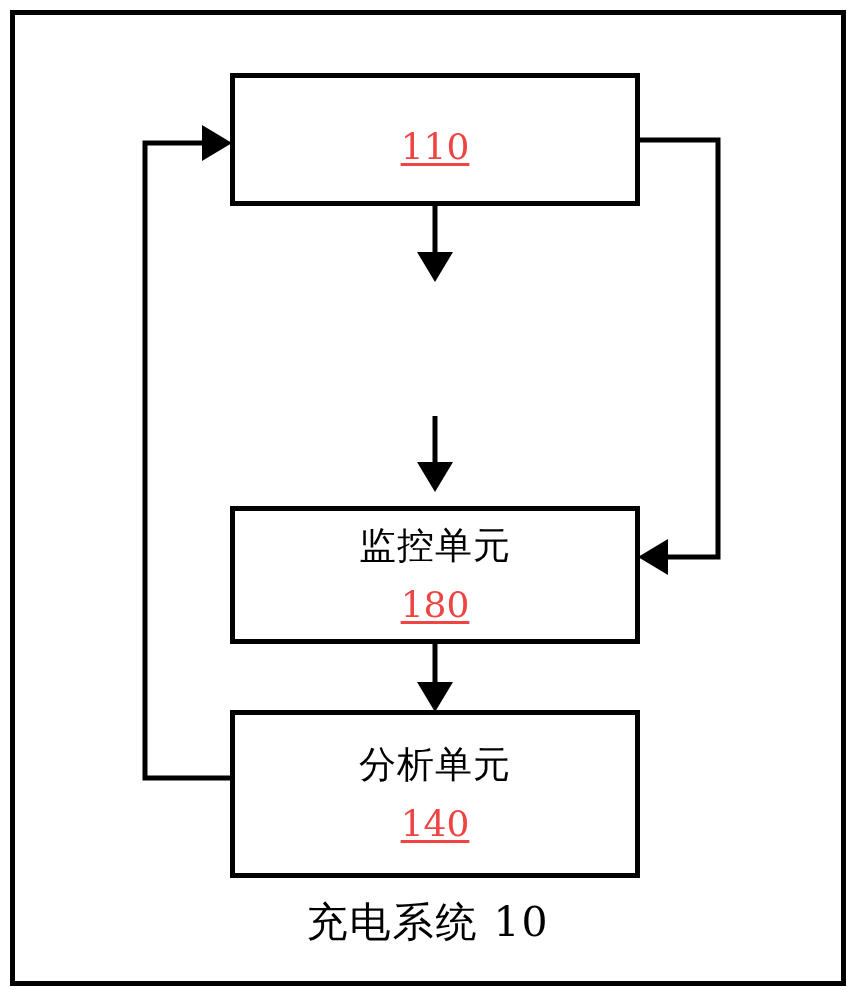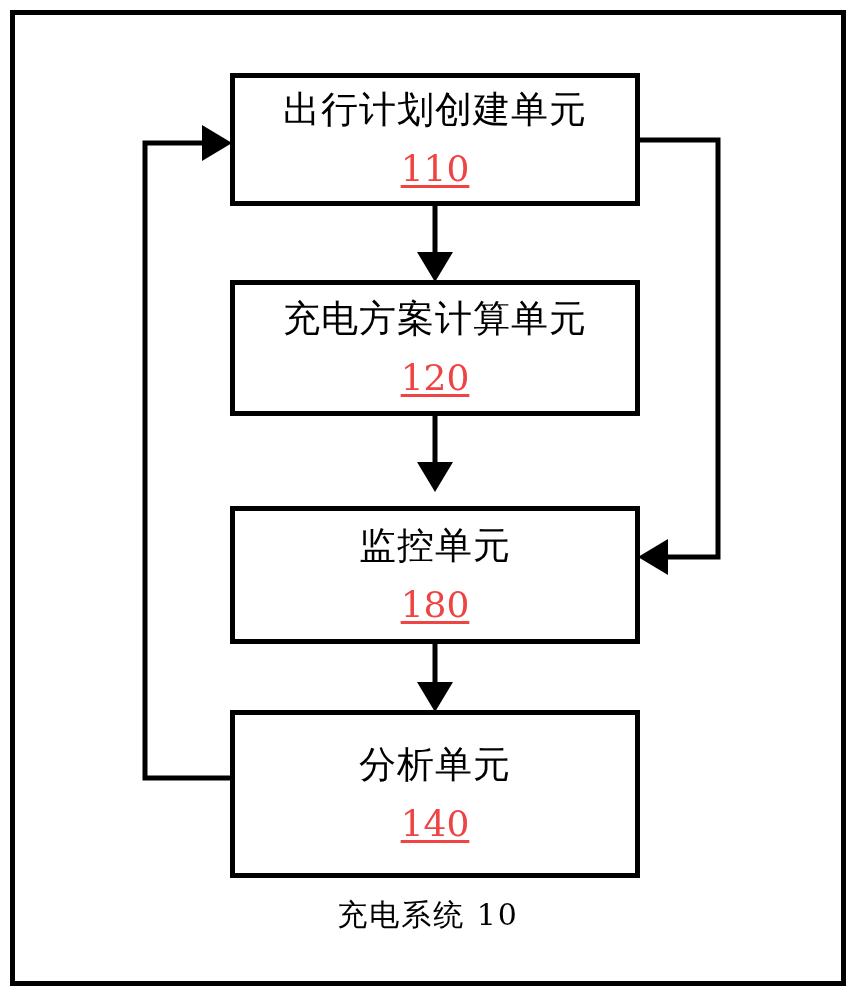--- a/index.html
+++ b/index.html
@@ -65,21 +65,21 @@
     text-underline-offset: 4px;
     margin-top: 16px;
   }
   #figure-caption {
     position: absolute;
     left: 10px;
     top: 895px;
     width: 836px;
     text-align: center;
     font-family: "DejaVu Serif", "Liberation Serif", serif;
-    font-size: 30px;
+    font-size: 41px;
     color: #000000;
     letter-spacing: 2px;
     white-space: nowrap;
   }
 </style>
 </head>
 <body>
 
 <div id="page">
 
@@ -108,28 +108,23 @@
     </g>
 
     <g>
       <polyline points="230,778 145,778 145,143 212,143" fill="none" stroke="#000000" stroke-width="5"></polyline>
       <polygon points="202,125 202,161 232,143" fill="#000000"></polygon>
     </g>
 
   </svg>
 
   <div class="node-box" style="left:230px; top:73px; width:410px; height:133px;">
-    <div class="node-title">出行计划创建单元</div>
     <div class="node-ref">110</div>
   </div>
 
-  <div class="node-box" style="left:230px; top:280px; width:410px; height:136px;">
-    <div class="node-title">充电方案计算单元</div>
-    <div class="node-ref">120</div>
-  </div>
 
   <div class="node-box" style="left:230px; top:506px; width:410px; height:138px;">
     <div class="node-title">监控单元</div>
     <div class="node-ref">180</div>
   </div>
 
   <div class="node-box" style="left:230px; top:710px; width:410px; height:168px;">
     <div class="node-title">分析单元</div>
     <div class="node-ref">140</div>
   </div>

